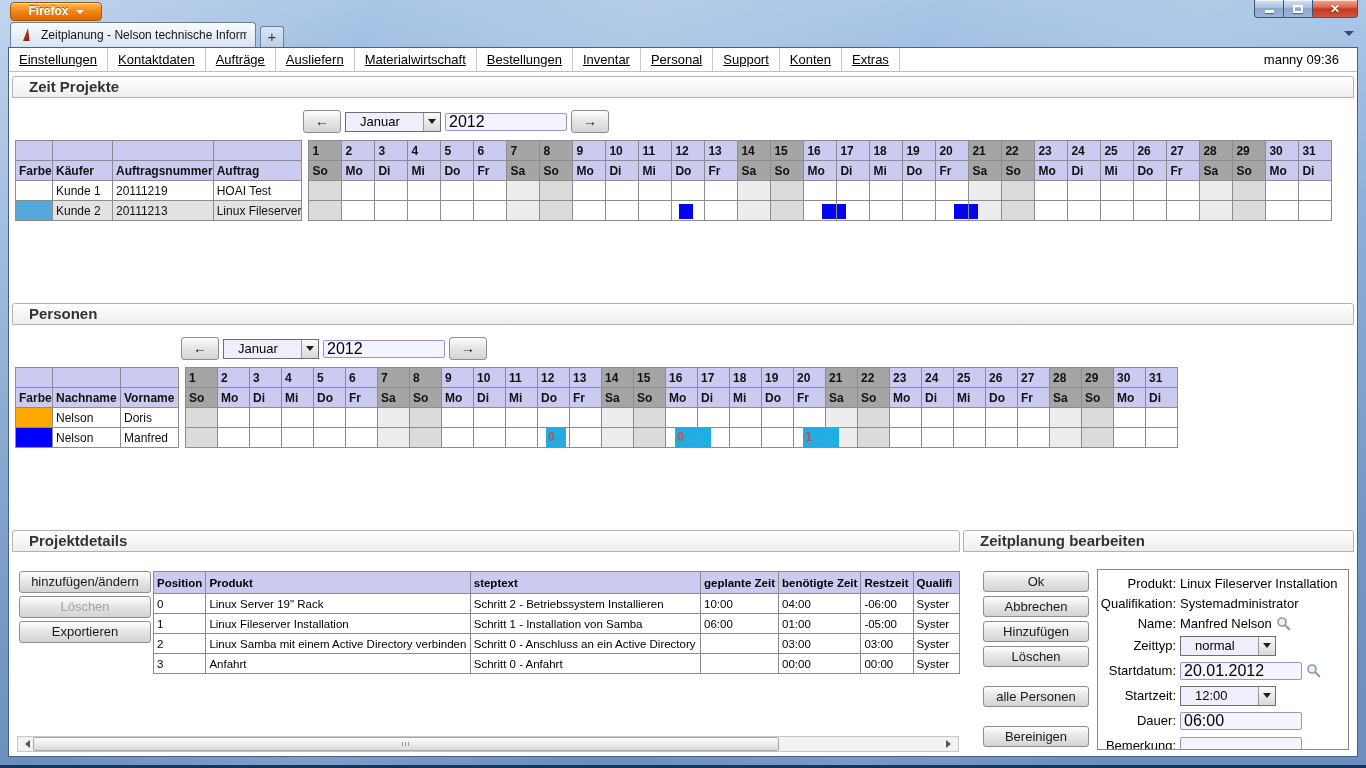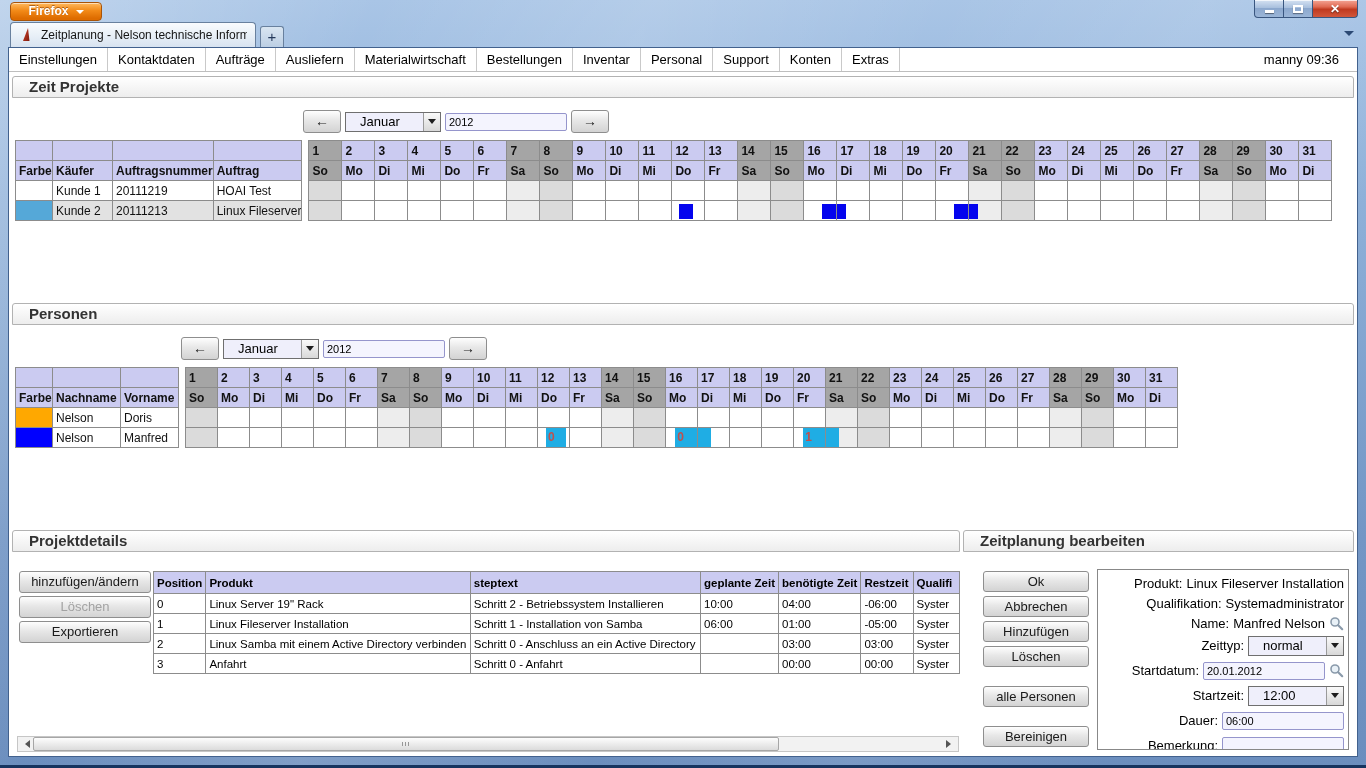--- a/index.html
+++ b/index.html
@@ -32,21 +32,21 @@
   .tabbar{position:relative;height:25px;z-index:4;}
   .tab{position:absolute;left:10px;top:0;width:246px;height:25px;display:flex;align-items:center;padding:0 8px;
     background:linear-gradient(#F9FBFE,#EAF1F8 45%,#D8E3F0);border:1px solid #68809E;border-bottom:none;border-radius:4px 4px 0 0;}
   .favicon{width:16px;height:16px;margin-right:6px;flex:none;}
   .tab-title{font-size:12px;color:#151515;white-space:nowrap;overflow:hidden;}
   .newtab{position:absolute;left:260px;top:4px;width:24px;height:21px;text-align:center;line-height:19px;font-size:15px;color:#24385A;
     background:linear-gradient(#D9E5F1,#BCCFE4);border:1px solid #68809E;border-bottom:none;border-radius:3px 3px 0 0;}
   .tablist-caret{position:absolute;right:12px;top:9px;width:0;height:0;border:5px solid transparent;border-top-color:#2B4974;}
 
   
-  .chrome-content{position:absolute;left:8px;right:8px;top:47px;bottom:11px;background:#fff;border:1px solid #42618D;z-index:3;}
+  .chrome-content{position:absolute;left:8px;right:8px;top:47px;bottom:11px;background:#fff;border:1px solid #42618D;z-index:3;text-decoration:underline;}
   .menubar{position:relative;height:24px;background:#fff;border-bottom:1px solid #BEBEBE;display:flex;}
   .menu-items{display:flex;}
   .menu-item{padding:0 10px;line-height:23px;font-size:13px;color:#000;border-right:1px solid #C9C9C9;white-space:nowrap;}
   .user-clock{position:absolute;right:18px;top:0;line-height:23px;font-size:13px;color:#000;}
   .page{position:absolute;left:0;right:0;top:25px;bottom:0;background:#fff;overflow:hidden;}
 
   
   .panel{position:absolute;}
   .panel-header{height:22px;line-height:20px;padding-left:16px;font-size:15px;font-weight:bold;color:#333;
     background:linear-gradient(#FFFFFF,#EDEDED);border:1px solid #B2B2B2;border-radius:3px 3px 0 0;}
@@ -57,21 +57,21 @@
 
   
   .cal-nav{display:flex;align-items:center;gap:4px;margin-top:12px;height:23px;}
   #projects-panel .cal-nav{margin-left:291px;}
   #persons-panel .cal-nav{margin-left:169px;}
   .btn{background:linear-gradient(#FEFEFE,#E7E7E7 45%,#D3D3D3);border:1px solid #8E8E8E;border-radius:3px;
     font-size:13px;color:#1A1A1A;text-align:center;cursor:default;}
   .btn.disabled{color:#A2A2A2;}
   .nav-btn{width:38px;height:23px;line-height:21px;font-size:14px;}
   .nav-year{width:122px;height:19px;}
-  .f-input{height:18px;background:#F4F4FE;border:1px solid #9595CC;border-radius:2px;font-size:11px;
+  .f-input{height:18px;background:#F4F4FE;border:1px solid #9595CC;border-radius:2px;font-size:16px;
     padding:0 3px;font-family:"Liberation Sans",sans-serif;color:#000;}
   .f-select{height:20px;width:96px;border:1px solid #6F6F6F;background:#EFEFFB;display:flex;}
   .f-select .val{flex:1;font-size:13px;padding:1px 14px;white-space:nowrap;overflow:hidden;}
   .f-select .arrow-btn{width:17px;border-left:1px solid #9A9A9A;background:linear-gradient(#FAFAFA,#D8D8D8);
     display:flex;align-items:center;justify-content:center;}
   .tri-down{width:0;height:0;border:4px solid transparent;border-top:5px solid #1E1E1E;margin-top:4px;}
 
   
   .cal{display:flex;gap:6px;margin-top:7px;margin-left:3px;}
   table.grid{border-collapse:collapse;table-layout:fixed;}
@@ -111,21 +111,21 @@
   .hs-thumb{position:absolute;left:0;top:0;bottom:0;width:82%;background:linear-gradient(#FDFDFD,#DBDBDB);
     border:1px solid #A6A6A6;border-radius:2px;}
   .hs-grip{position:absolute;left:50%;top:4px;bottom:4px;width:8px;margin-left:-4px;
     background:repeating-linear-gradient(90deg,#979797 0 1px,transparent 1px 3px);}
 
   
   .e-buttons{position:absolute;left:20px;top:41px;width:106px;}
   .e-buttons .btn{display:block;width:100%;height:21px;line-height:19px;margin-bottom:4px;}
   .e-buttons .btn.gap{margin-top:19px;}
   .e-form{position:absolute;left:134px;top:39px;right:5px;bottom:4px;border:1px solid #888;padding:4px 4px 0 0;overflow:hidden;}
-  .f-row{display:flex;align-items:center;margin-bottom:1px;justify-content:flex-end;}
+  .f-row{display:flex;align-items:center;margin-bottom:1px;}
   .f-row-s{height:19px;}
   .f-row-c{height:23px;margin-bottom:2px;}
   .f-label{width:82px;flex:none;text-align:right;padding-right:4px;font-size:13px;color:#000;}
   .f-static{font-size:13px;color:#000;white-space:nowrap;}
   .e-form .f-input{width:122px;}
   .mag{margin-left:4px;display:inline-flex;}
 </style>
 </head>
 <body>
 

